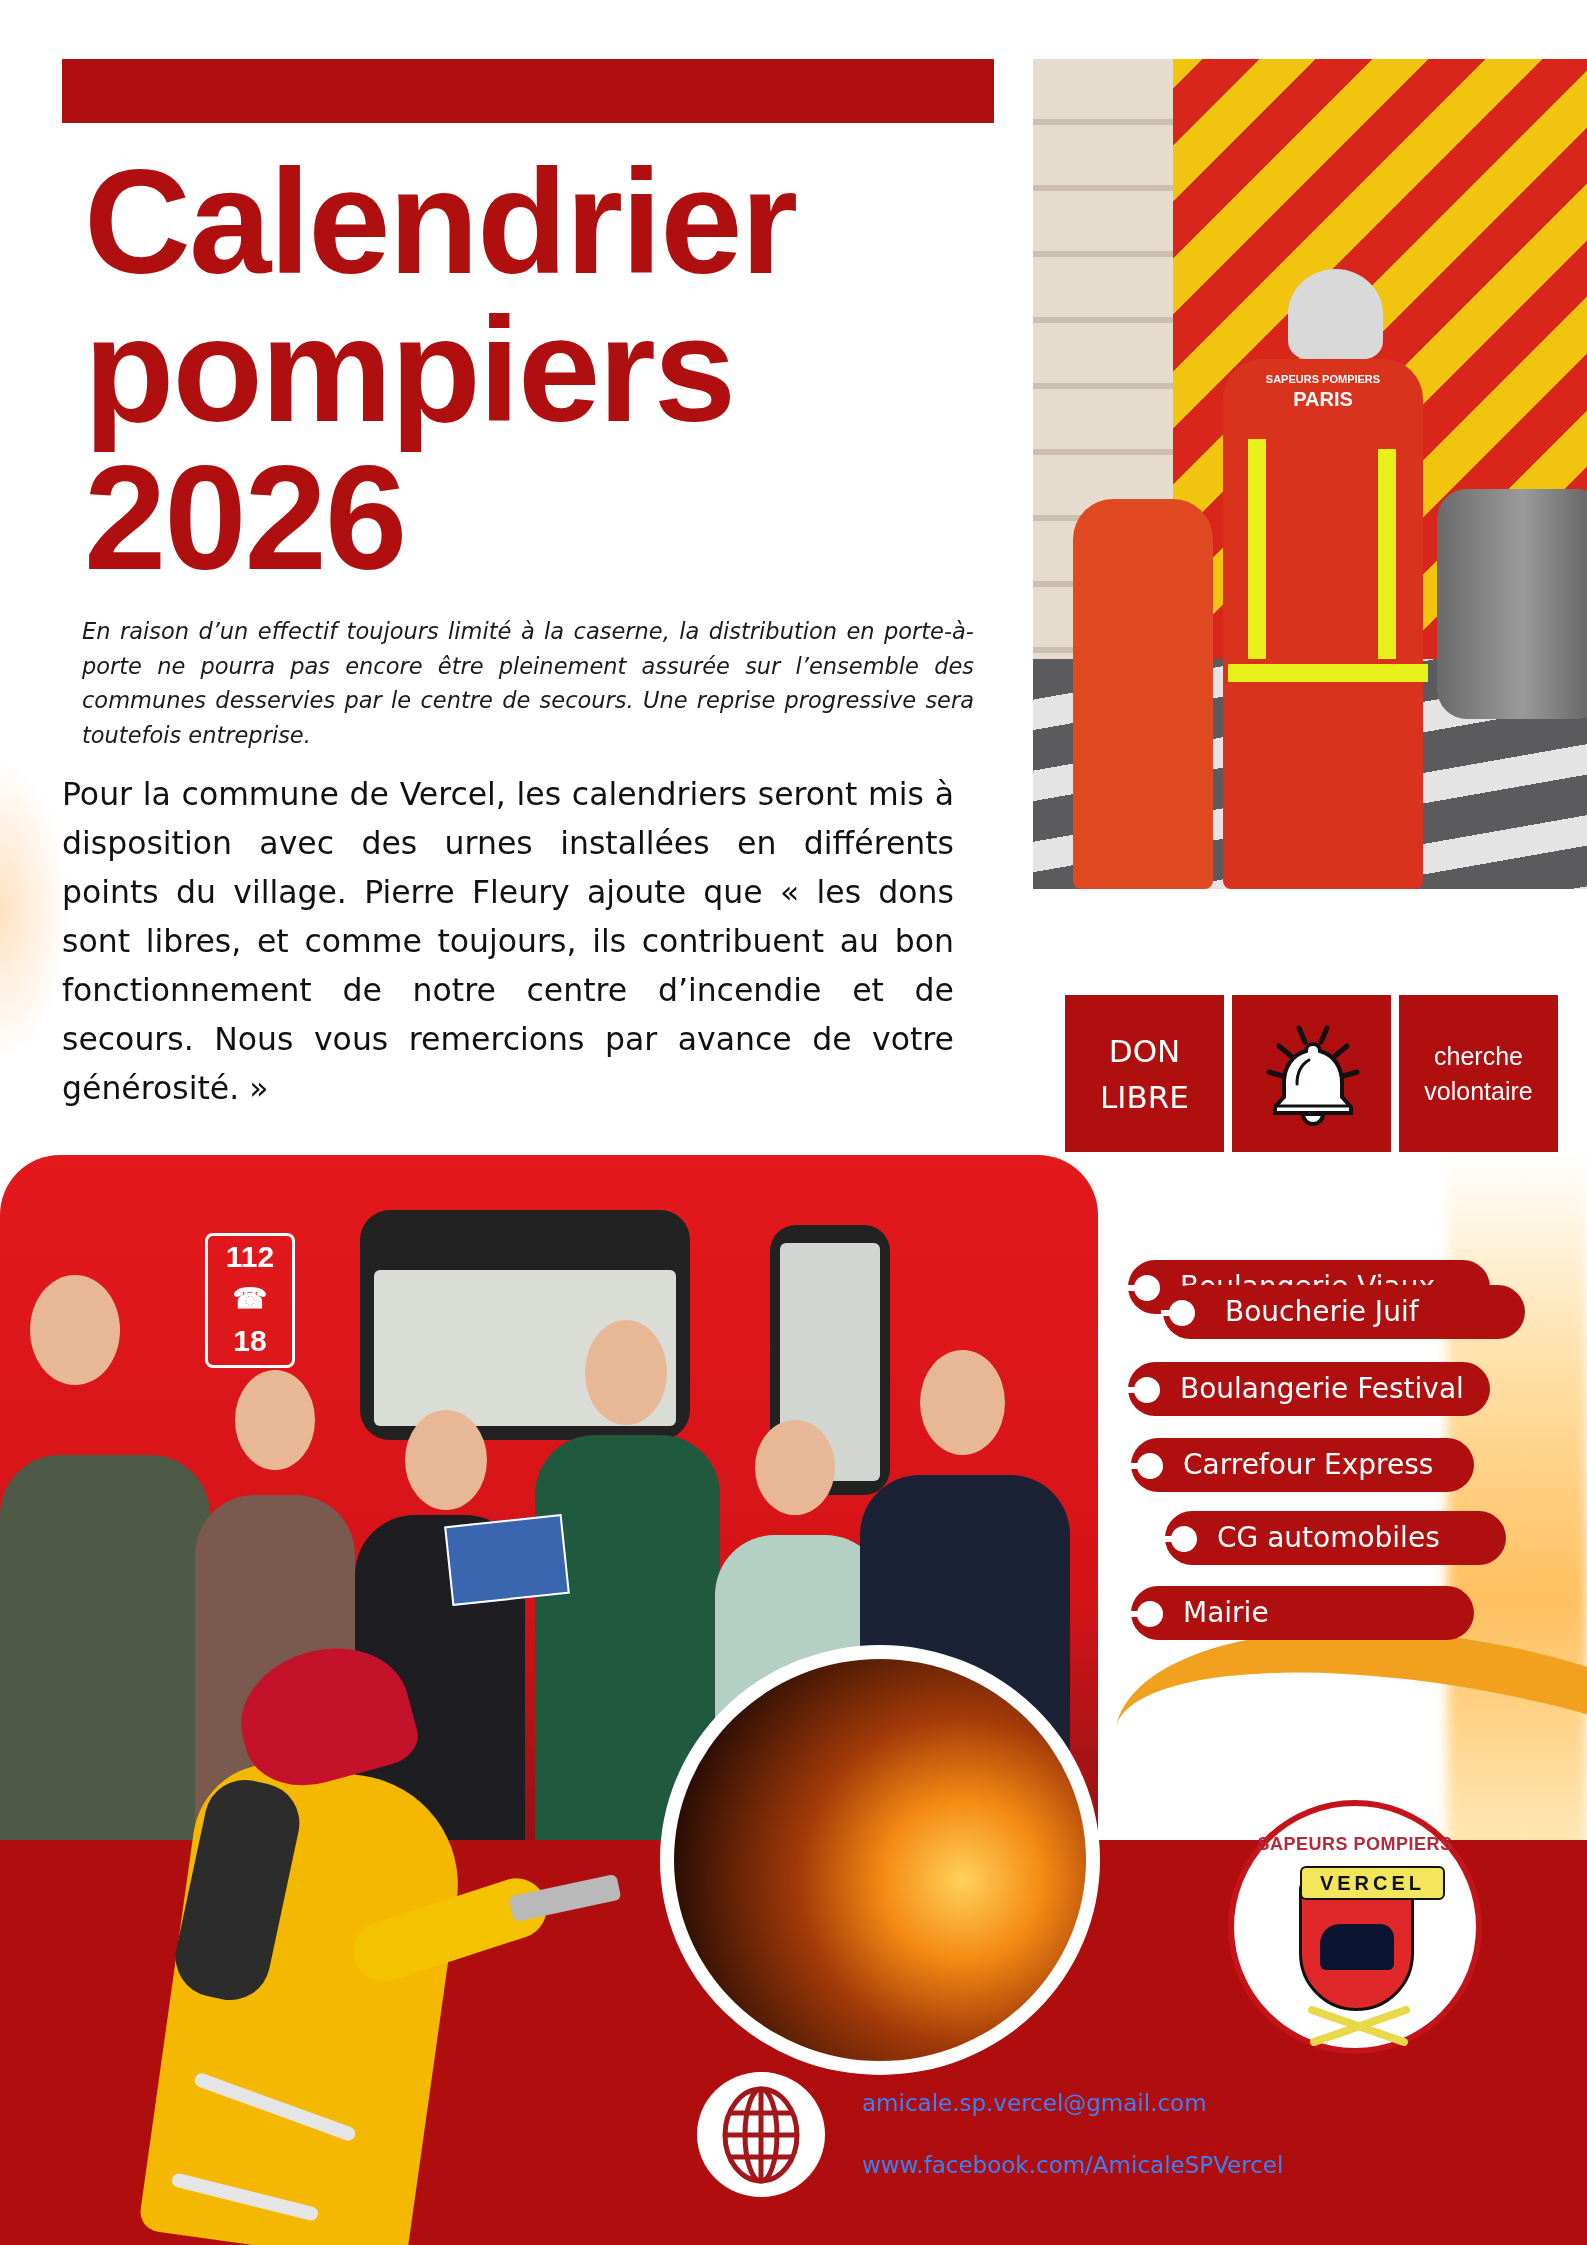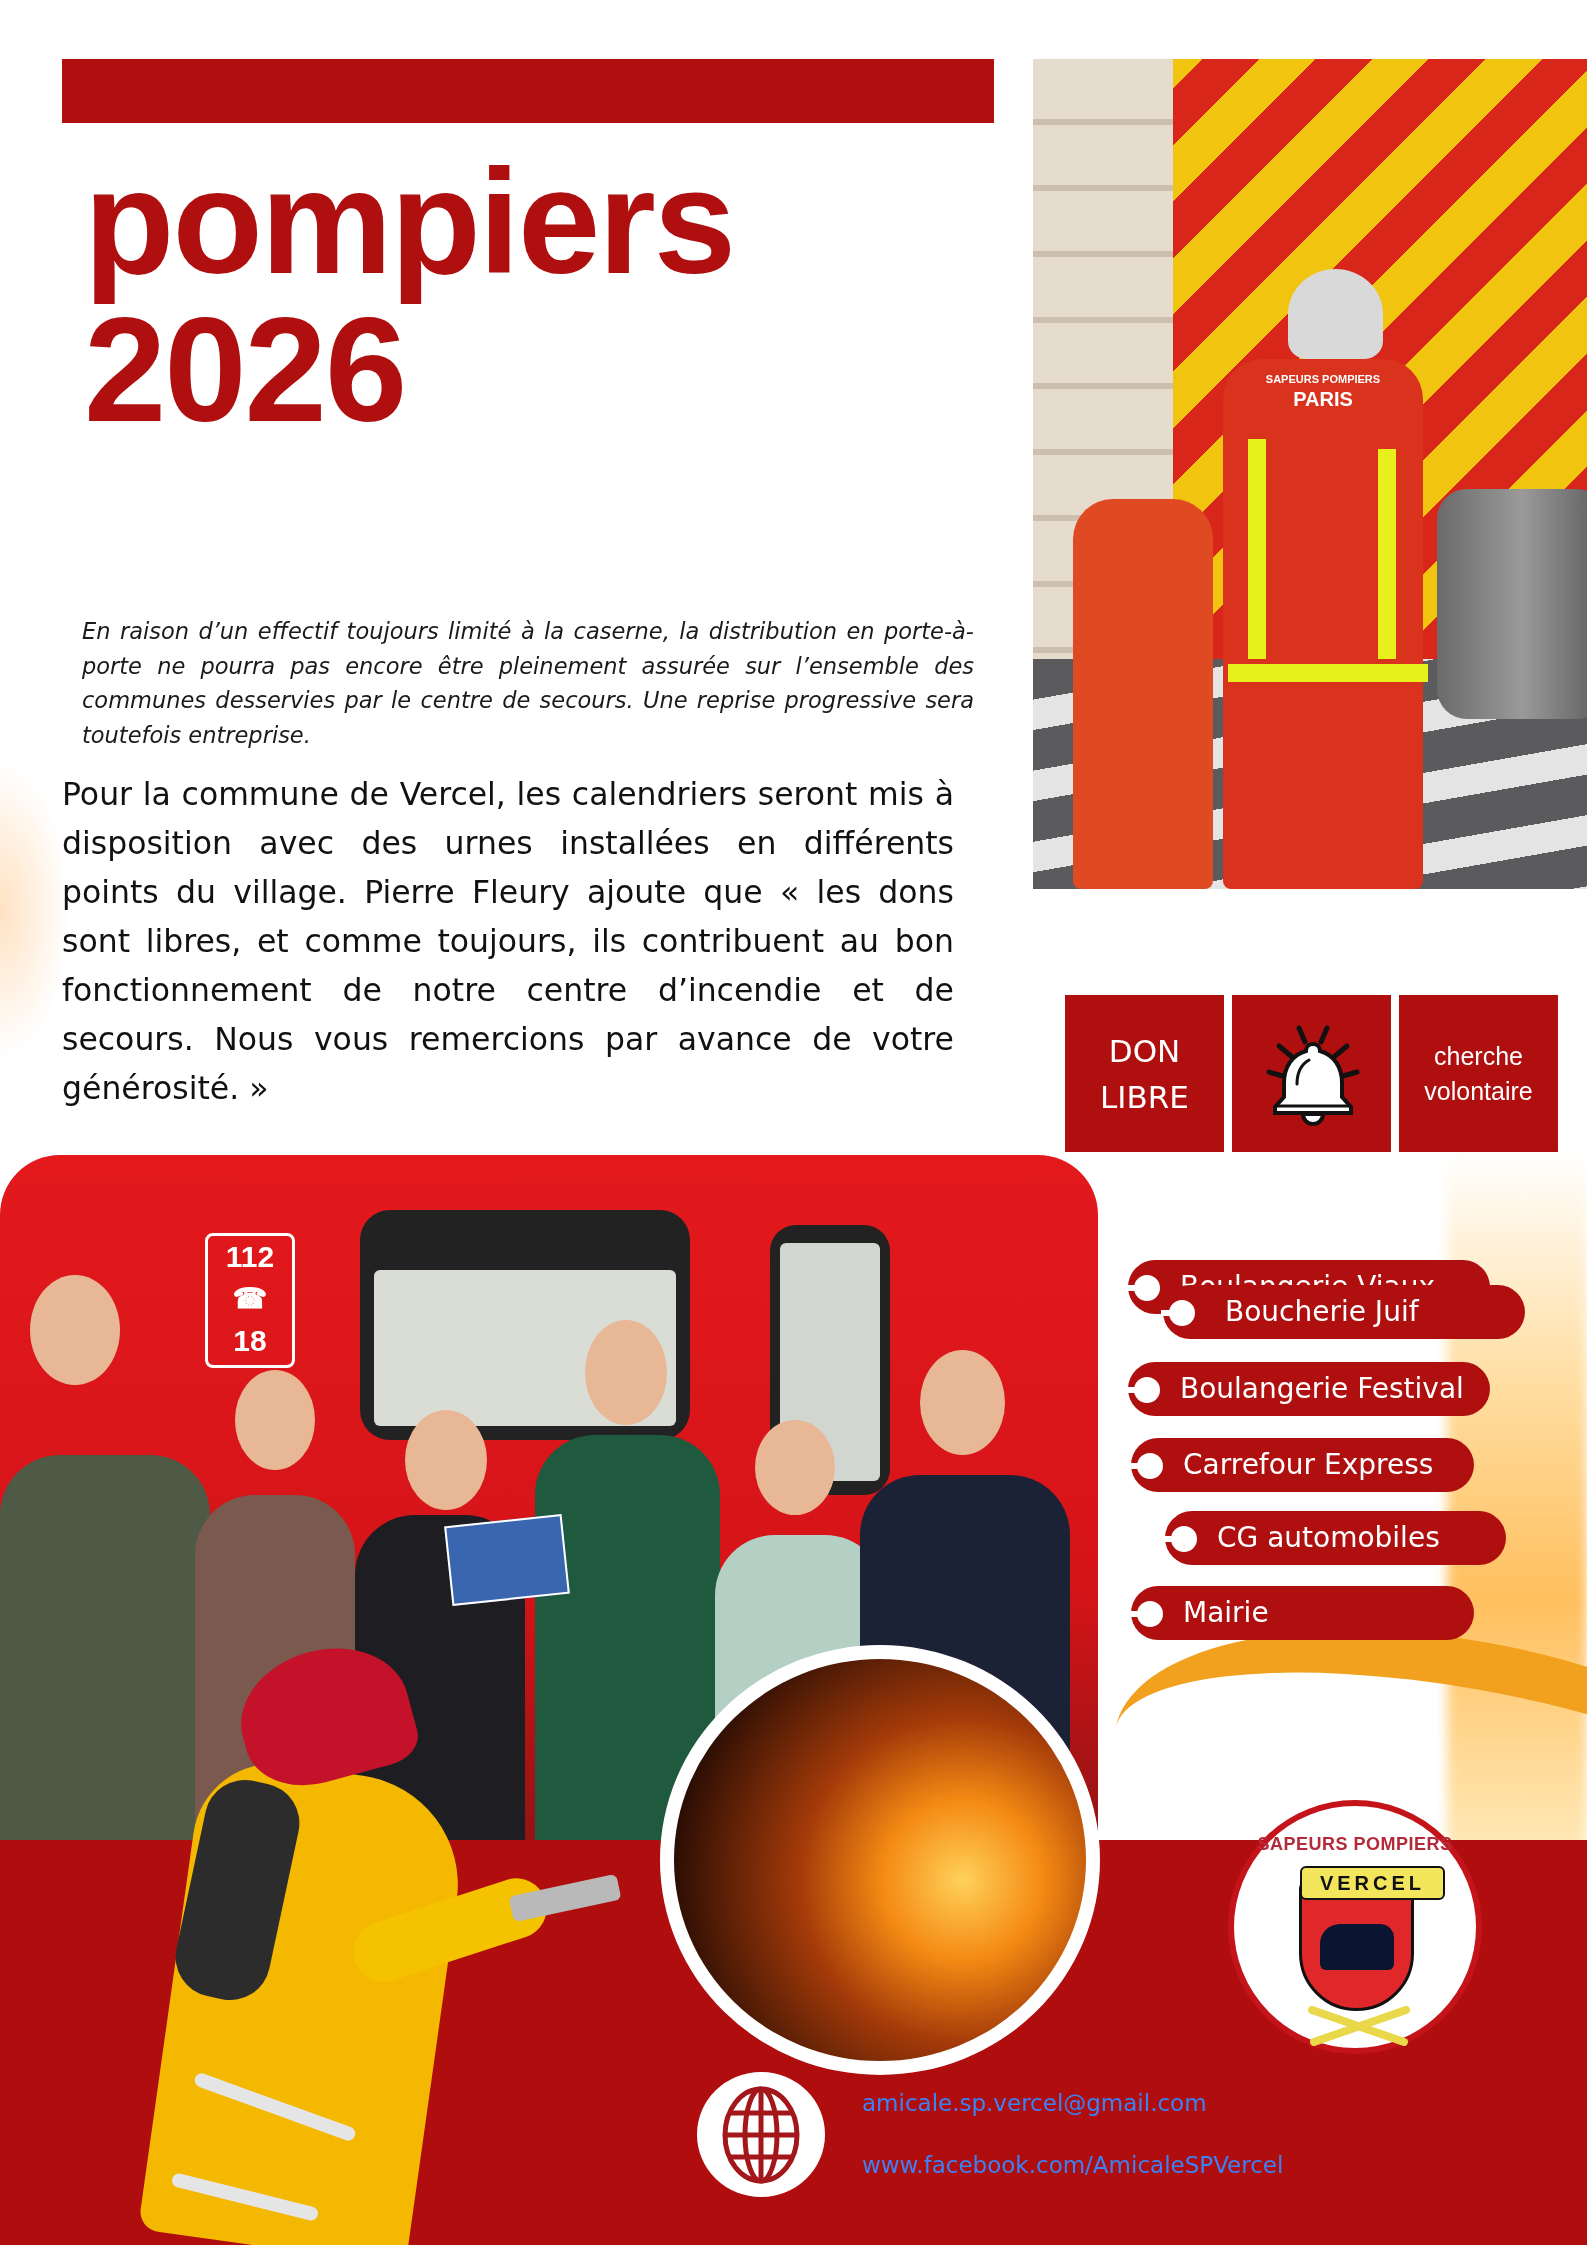--- a/index.html
+++ b/index.html
@@ -83,20 +83,21 @@
 </style>
 </head>
 <body>
 
 <div class="flame-left"></div>
 <div class="flames"></div>
 
 <div class="top-bar"></div>
 
 <h1 class="title">
+  <span>Calendrier</span>
   <span>pompiers</span>
   <span>2026</span>
 </h1>
 
 <p class="intro">En raison d’un effectif toujours limité à la caserne, la distribution en porte-à-porte ne pourra pas encore être pleinement assurée sur l’ensemble des communes desservies par le centre de secours. Une reprise progressive sera toutefois entreprise.</p>
 
 <p class="body-text">Pour la commune de Vercel, les calendriers seront mis à disposition avec des urnes installées en différents points du village.  Pierre Fleury ajoute que « les dons sont libres, et comme toujours, ils contribuent au bon fonctionnement de notre centre d’incendie et de secours. Nous vous remercions par avance de votre générosité. »</p>
 
 <div class="photo photo-paris">
   <div class="building"></div>

